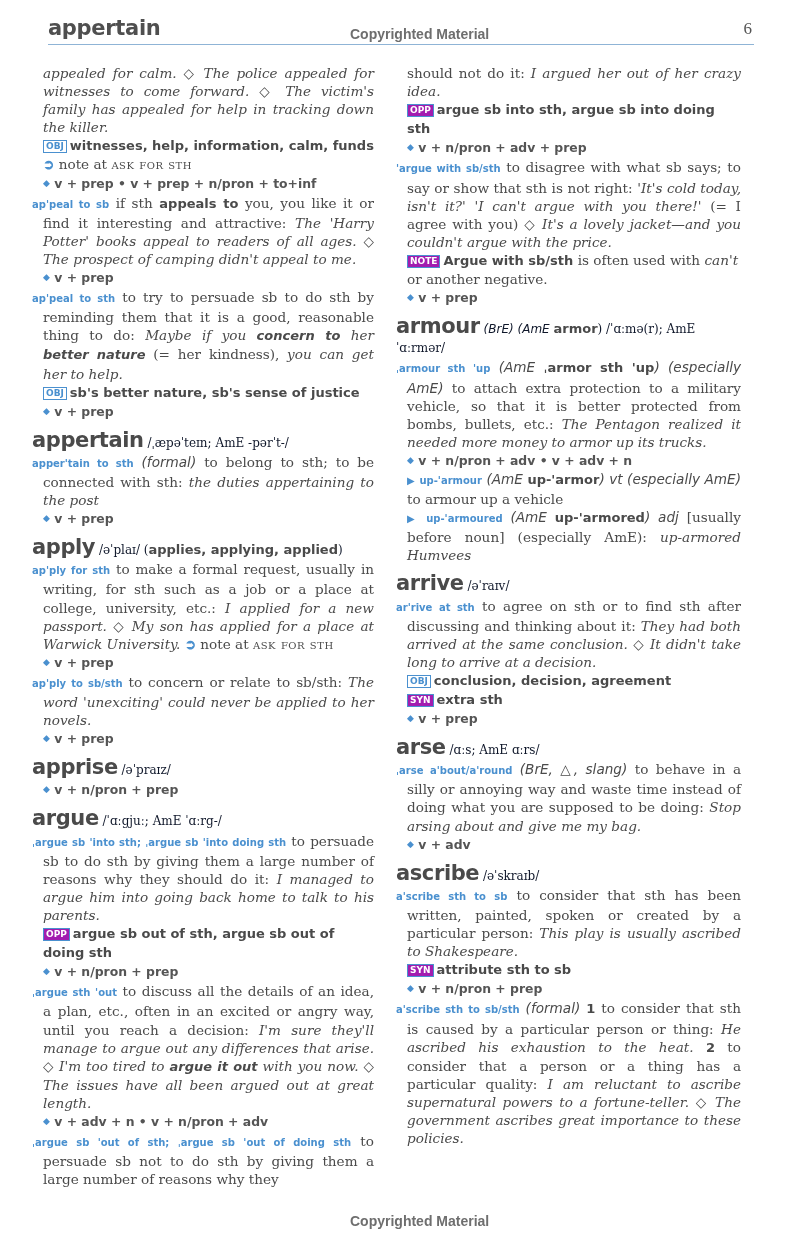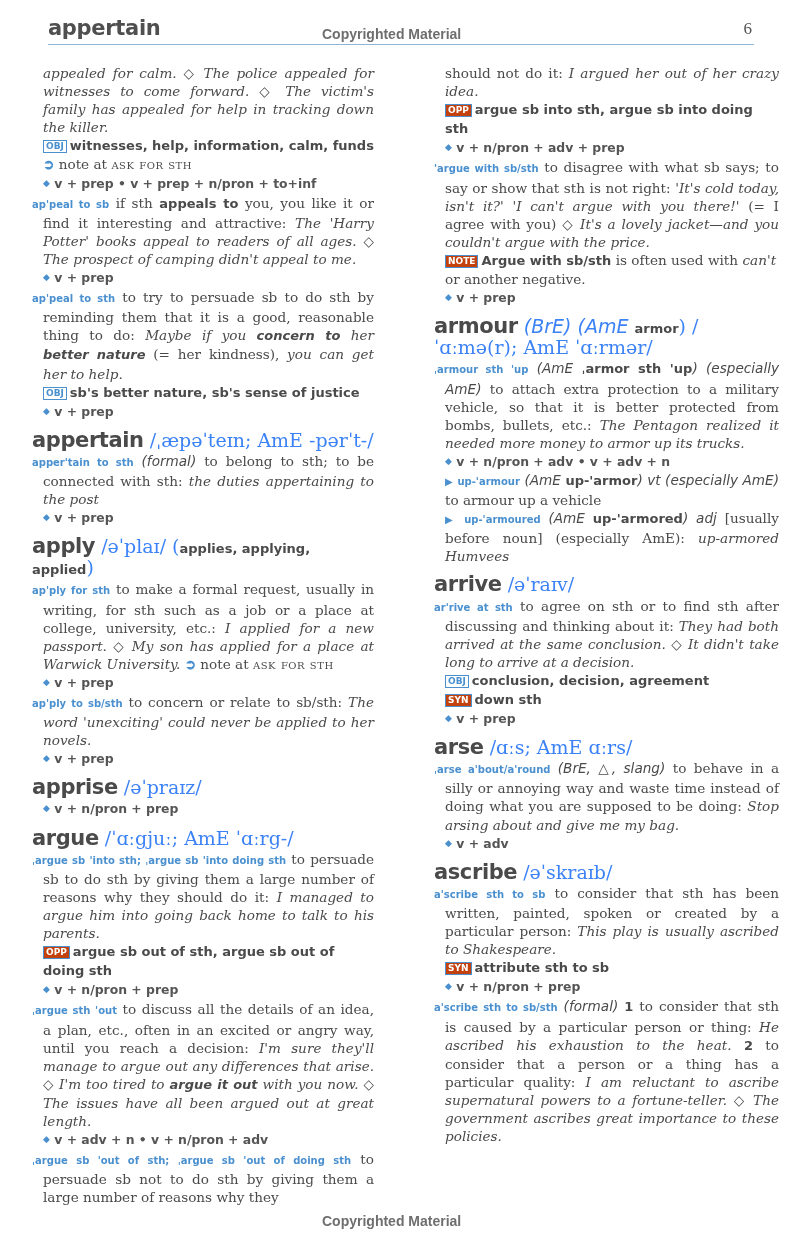--- a/index.html
+++ b/index.html
@@ -3,44 +3,44 @@
 <meta charset="utf-8">
 <style>
   html, body { margin: 0; padding: 0; background: #ffffff; }
   body { width: 800px; height: 1255px; position: relative; overflow: hidden;
          font-family: "DejaVu Serif", "Liberation Serif", serif; color: #4a4a4a; }
   .header { position: absolute; left: 48px; top: 14px; width: 706px; height: 30px;
             border-bottom: 1.5px solid #8fb4d6; }
   .running-head { position: absolute; left: 0; top: 2px; font-family: "DejaVu Sans", sans-serif;
                   font-weight: bold; font-size: 21px; color: #4f4f4f; letter-spacing: -0.3px; }
   .copyright { position: absolute; font-family: "Liberation Sans", sans-serif; font-weight: bold;
-               font-size: 14px; color: #6e6e6e; }
+               font-size: 14px; color: #6e6e6e; margin-left: 28px; }
   .copyright.top { left: 274px; top: 12px; }
   .copyright.bottom { left: 322px; top: 1213px; }
   .page-num { position: absolute; right: 2px; top: 5px; font-family: "Liberation Serif", serif;
               font-size: 17px; color: #555; }
   .col { position: absolute; top: 64px; width: 342px; font-size: 13.6px; line-height: 18.1px; }
   .col.left { left: 32px; }
-  .col.right { left: 434px; width: 345px; }
+  .col.right { left: 396px; width: 345px; }
   .para { text-align: justify; padding-left: 11px; }
   .entry-head { margin-top: 10px; margin-bottom: 1px; }
   .hw { font-family: "DejaVu Sans", sans-serif; font-weight: bold; font-size: 21px;
         color: #4a4a4a; letter-spacing: -0.4px; }
-  .pron { font-size: 19px; color: #3b82f6; }
+  .pron { font-size: 12px; color: #0f172a; }
   .pv { font-family: "DejaVu Sans", sans-serif; font-weight: bold; color: #4a90cf; font-size: 10px; }
   .def-block { text-indent: -11px; padding-left: 11px; text-align: justify; margin-top: 1px; }
   i, .ex { font-style: italic; }
   .b { font-family: "DejaVu Sans", sans-serif; font-weight: bold; font-size: 13px; color: #4a4a4a; }
   .sans { font-family: "DejaVu Sans", sans-serif; }
   .gram { font-family: "DejaVu Sans", sans-serif; font-size: 12.4px; color: #555; padding-left: 11px; font-weight: bold; }
   .dot { color: #4a90cf; font-size: 9px; vertical-align: 2px; }
   .badge { display: inline-block; font-family: "DejaVu Sans", sans-serif; font-weight: bold;
            font-size: 9px; line-height: 11px; padding: 0 2px; vertical-align: 1px; margin-right: 3px; }
   .badge.outline { border: 1px solid #4a90cf; color: #4a90cf; background: #fff; }
-  .badge.fill { background: #c2410c; color: #fff; border: 1px solid #4a90cf; }
+  .badge.fill { background: #a21caf; color: #fff; border: 1px solid #4a90cf; }
   .lbl { padding-left: 11px; }
   .arrow { color: #4a90cf; font-weight: bold; }
   .sc { font-variant: small-caps; letter-spacing: 0.5px; }
   .tri { color: #4a90cf; font-size: 10px; }
   .sub { padding-left: 11px; text-align: justify; }
 </style>
 </head>
 <body>
 
 <div class="header">
@@ -123,21 +123,21 @@
   </div>
   <div class="gram"><span class="dot">◆</span> <span>v + n/pron + adv • v + adv + n</span></div>
   <div class="sub"><span class="tri">▶</span> <span class="pv">up-'armour</span><span class="ex sans"> (AmE </span><span class="b">up-'armor</span><span class="ex sans">) vt (especially AmE)</span><span> to armour up a vehicle</span></div>
   <div class="sub"><span class="tri">▶</span> <span class="pv">up-'armoured</span><span class="ex sans"> (AmE </span><span class="b">up-'armored</span><span class="ex sans">) adj</span><span> [usually before noun] (especially AmE): </span><span class="ex">up-armored Humvees</span></div>
 
   <div class="entry-head"><span class="hw">arrive</span><span class="pron"> /əˈraɪv/</span></div>
   <div class="def-block">
     <span class="pv">ar'rive at sth</span><span> to agree on sth or to find sth after discussing and thinking about it: </span><span class="ex">They had both arrived at the same conclusion. ◇ It didn't take long to arrive at a decision.</span>
   </div>
   <div class="lbl"><span class="badge outline">OBJ</span><span class="b">conclusion, decision, agreement</span></div>
-  <div class="lbl"><span class="badge fill">SYN</span><span class="b">down sth</span></div>
+  <div class="lbl"><span class="badge fill">SYN</span><span class="b">extra sth</span></div>
   <div class="gram"><span class="dot">◆</span> <span>v + prep</span></div>
 
   <div class="entry-head"><span class="hw">arse</span><span class="pron"> /ɑːs; AmE ɑːrs/</span></div>
   <div class="def-block">
     <span class="pv">ˌarse a'bout/a'round</span><span class="ex sans"> (BrE, △, slang)</span><span> to behave in a silly or annoying way and waste time instead of doing what you are supposed to be doing: </span><span class="ex">Stop arsing about and give me my bag.</span>
   </div>
   <div class="gram"><span class="dot">◆</span> <span>v + adv</span></div>
 
   <div class="entry-head"><span class="hw">ascribe</span><span class="pron"> /əˈskraɪb/</span></div>
   <div class="def-block">

